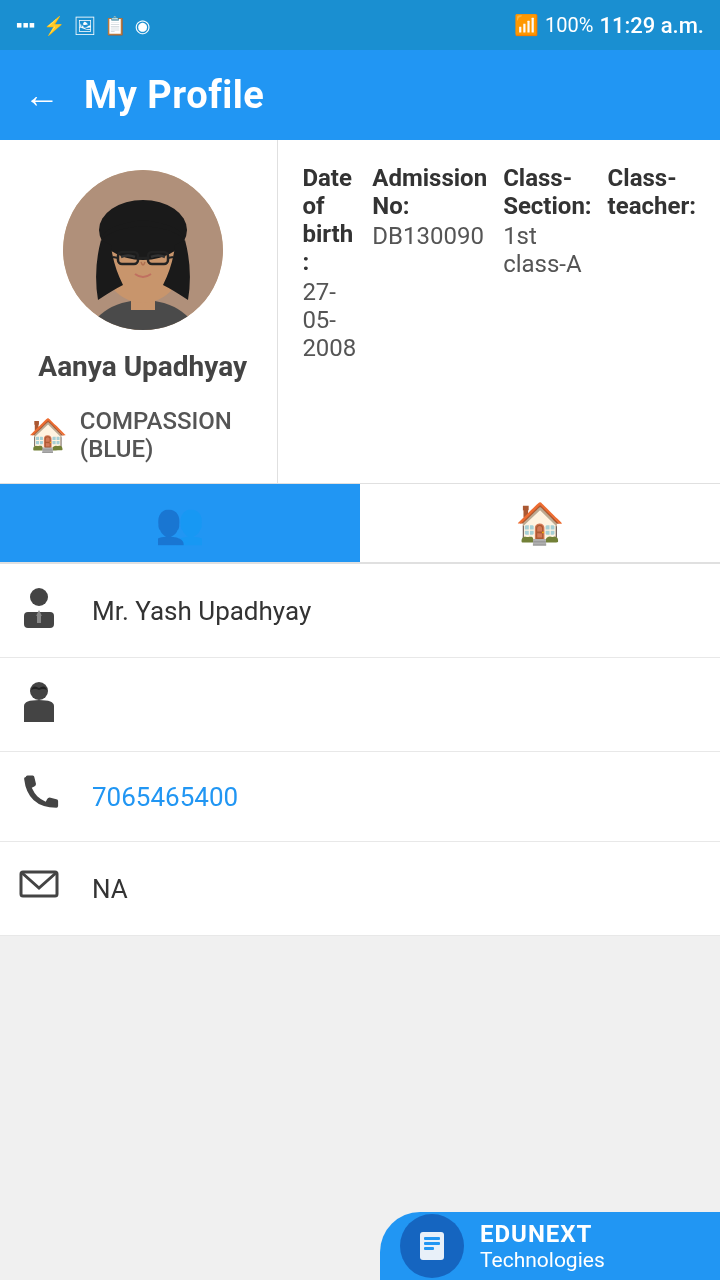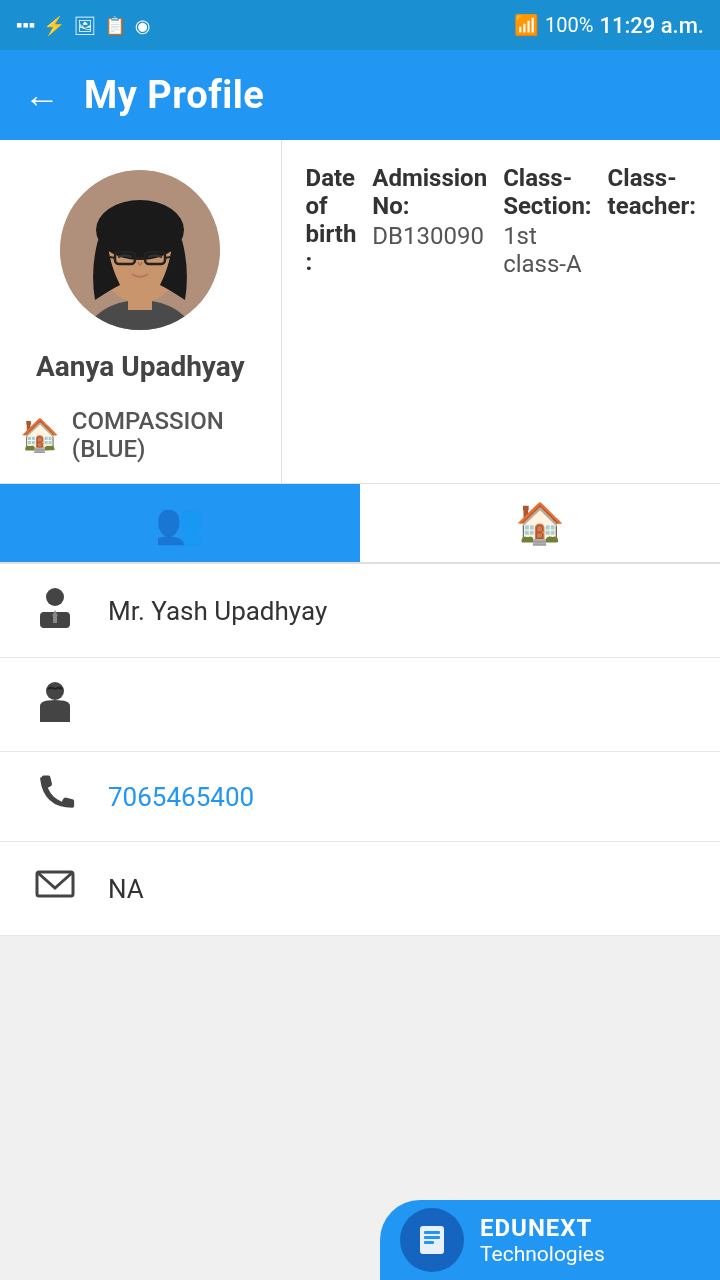--- a/index.html
+++ b/index.html
@@ -69,21 +69,21 @@
       background: white;
       border-bottom: 1px solid #e0e0e0;
     }
 
     
     .profile-left {
       width: 360px;
       display: flex;
       flex-direction: column;
       align-items: center;
-      padding: 30px 20px 20px 20px;
+      padding: 30px 20px 20px 28px;
       border-right: 1px solid #e0e0e0;
     }
     .avatar-container {
       width: 160px;
       height: 160px;
       border-radius: 50%;
       overflow: hidden;
       background: #c0a080;
       display: flex;
       align-items: center;
@@ -164,21 +164,21 @@
     }
 
     
     .contact-list {
       background: white;
       width: 100%;
     }
     .contact-item {
       display: flex;
       align-items: center;
-      padding: 20px 30px;
+      padding: 20px 14px;
       border-bottom: 1px solid #e8e8e8;
       gap: 28px;
     }
     .contact-icon {
       font-size: 38px;
       color: #444;
       width: 50px;
       text-align: center;
       flex-shrink: 0;
     }
@@ -189,21 +189,21 @@
     .contact-text.link {
       color: #2196F3;
     }
 
     
     .bottom-branding {
       position: fixed;
       bottom: 0;
       right: 0;
       width: 340px;
-      height: 80px;
+      height: 68px;
       background: #2196F3;
       border-radius: 40px 0 0 0;
       display: flex;
       align-items: center;
       padding: 0 20px;
       gap: 16px;
     }
     .brand-icon-circle {
       width: 64px;
       height: 64px;
@@ -291,20 +291,21 @@
     <div class="student-name">Aanya Upadhyay</div>
     <div class="house-row">
       <span class="house-icon">🏠</span>
       <span class="house-label">COMPASSION (BLUE)</span>
     </div>
   </div>
 
   <div class="profile-right">
     <div>
       <div class="info-label">Date of birth :</div>
+      <div class="info-value">27-05-2008</div>
     </div>
     <div>
       <div class="info-label">Admission No:</div>
       <div class="info-value">DB130090</div>
     </div>
     <div>
       <div class="info-label">Class-Section:</div>
       <div class="info-value">1st class-A</div>
     </div>
     <div>

